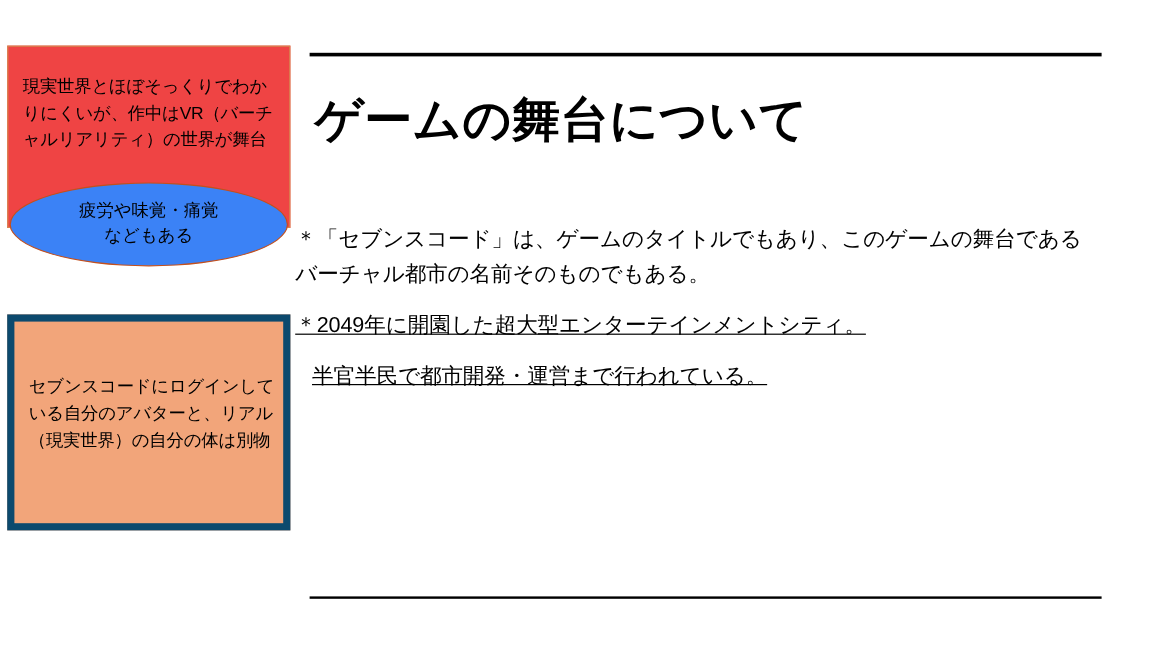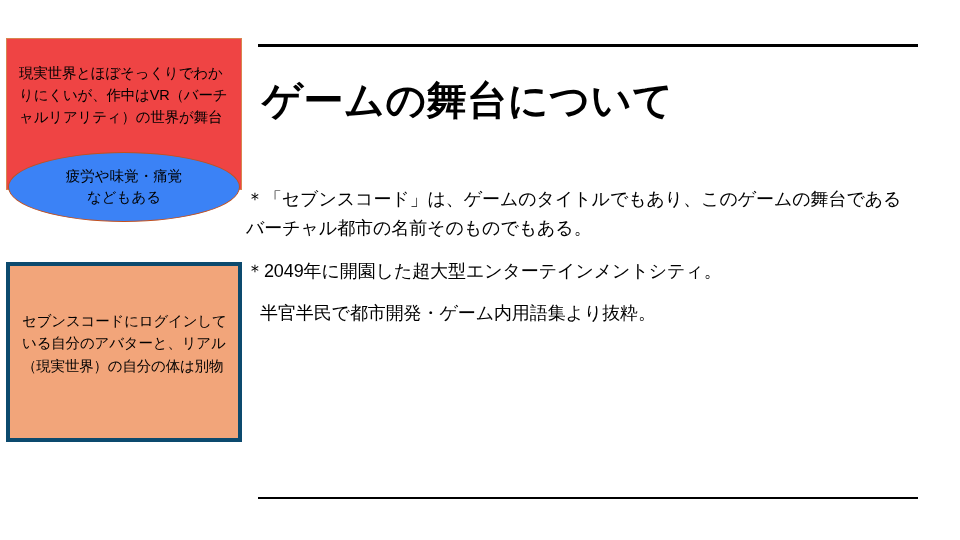--- a/index.html
+++ b/index.html
@@ -61,21 +61,21 @@
     line-height: 1.45;
     white-space: pre-wrap;
   }
   .box-bottom {
     position: absolute;
     left: 6px;
     top: 262px;
     width: 236px;
     height: 180px;
     background: #f2a57a;
-    border: 4px solid #0c4a6e;
+    border: 6px solid #0c4a6e;
     box-sizing: border-box;
   }
   .box-bottom-text {
     position: absolute;
     left: 12px;
     top: 44px;
     width: 214px;
     font-size: 14.5px;
     line-height: 1.55;
     letter-spacing: -0.2px;
@@ -123,20 +123,21 @@
   .para {
     margin: 0 0 14px 0;
     white-space: pre-wrap;
     letter-spacing: -0.1px;
   }
   .para.indent {
     text-indent: 14px;
   }
   .para.tight {
     margin-bottom: 13px;
+    text-decoration: underline;
   }
 </style>
 </head>
 <body>
 
 <div class="slide">
 
   <div class="box-top">
     <div class="box-top-text">現実世界とほぼそっくりでわかりにくいが、作中はVR（バーチャルリアリティ）の世界が舞台</div>
   </div>
@@ -150,18 +151,18 @@
     <div class="box-bottom-text">セブンスコードにログインしている自分のアバターと、リアル（現実世界）の自分の体は別物</div>
   </div>
 
   <div class="rule-top"></div>
 
   <div class="title">ゲームの舞台について</div>
 
   <div class="body-block">
     <p class="para">＊「セブンスコード」は、ゲームのタイトルでもあり、このゲームの舞台であるバーチャル都市の名前そのものでもある。</p>
     <p class="para tight">＊2049年に開園した超大型エンターテインメントシティ。</p>
-    <p class="para indent tight">半官半民で都市開発・ゲーム内用語集より抜粋。</p>
+    <p class="para indent tight">半官半民で都市開発・運営まで行われている。</p>
   </div>
 
   <div class="rule-bottom"></div>
 
 </div>
 
 </body></html>

